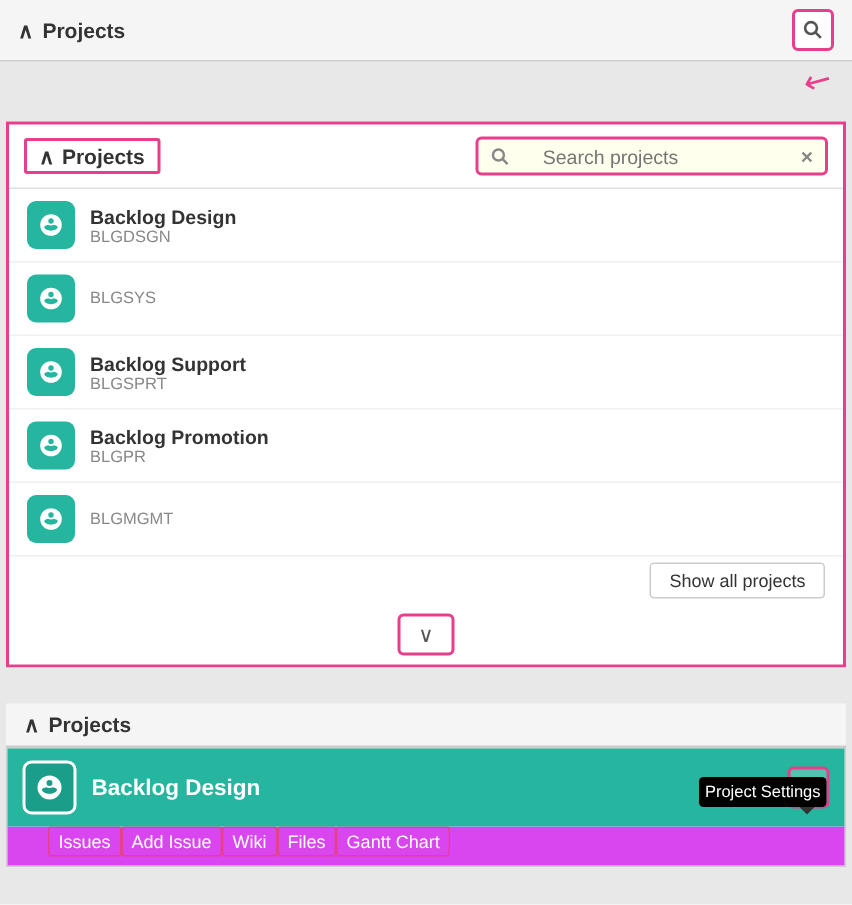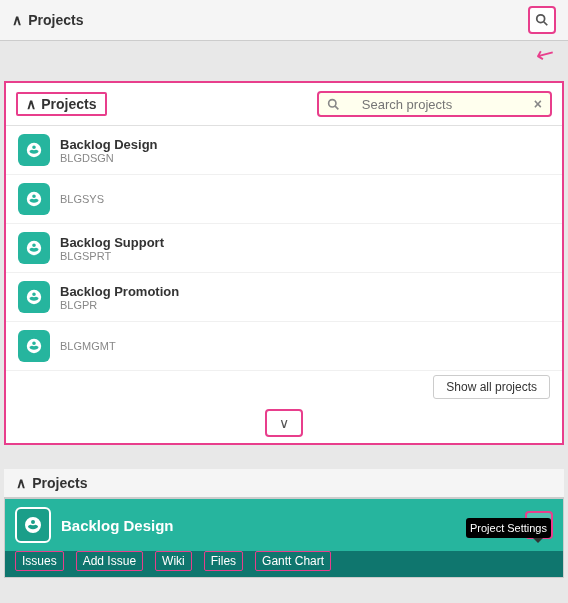--- a/index.html
+++ b/index.html
@@ -250,23 +250,23 @@
       align-items: center;
       justify-content: center;
       cursor: pointer;
       color: white;
       font-size: 15px;
     }
 
     
     .sub-nav {
       display: flex;
-      gap: 12px;
-      padding: 0 10px;
-      background: #0f766e;
+      gap: 0;
+      padding: 0 27px;
+      background: #d946ef;
       padding-bottom: 6px;
     }
     .sub-nav-item {
       color: white;
       font-size: 12px;
       font-weight: 500;
       padding: 2px 6px;
       cursor: pointer;
       text-decoration: none;
       border: 1.5px solid transparent;

